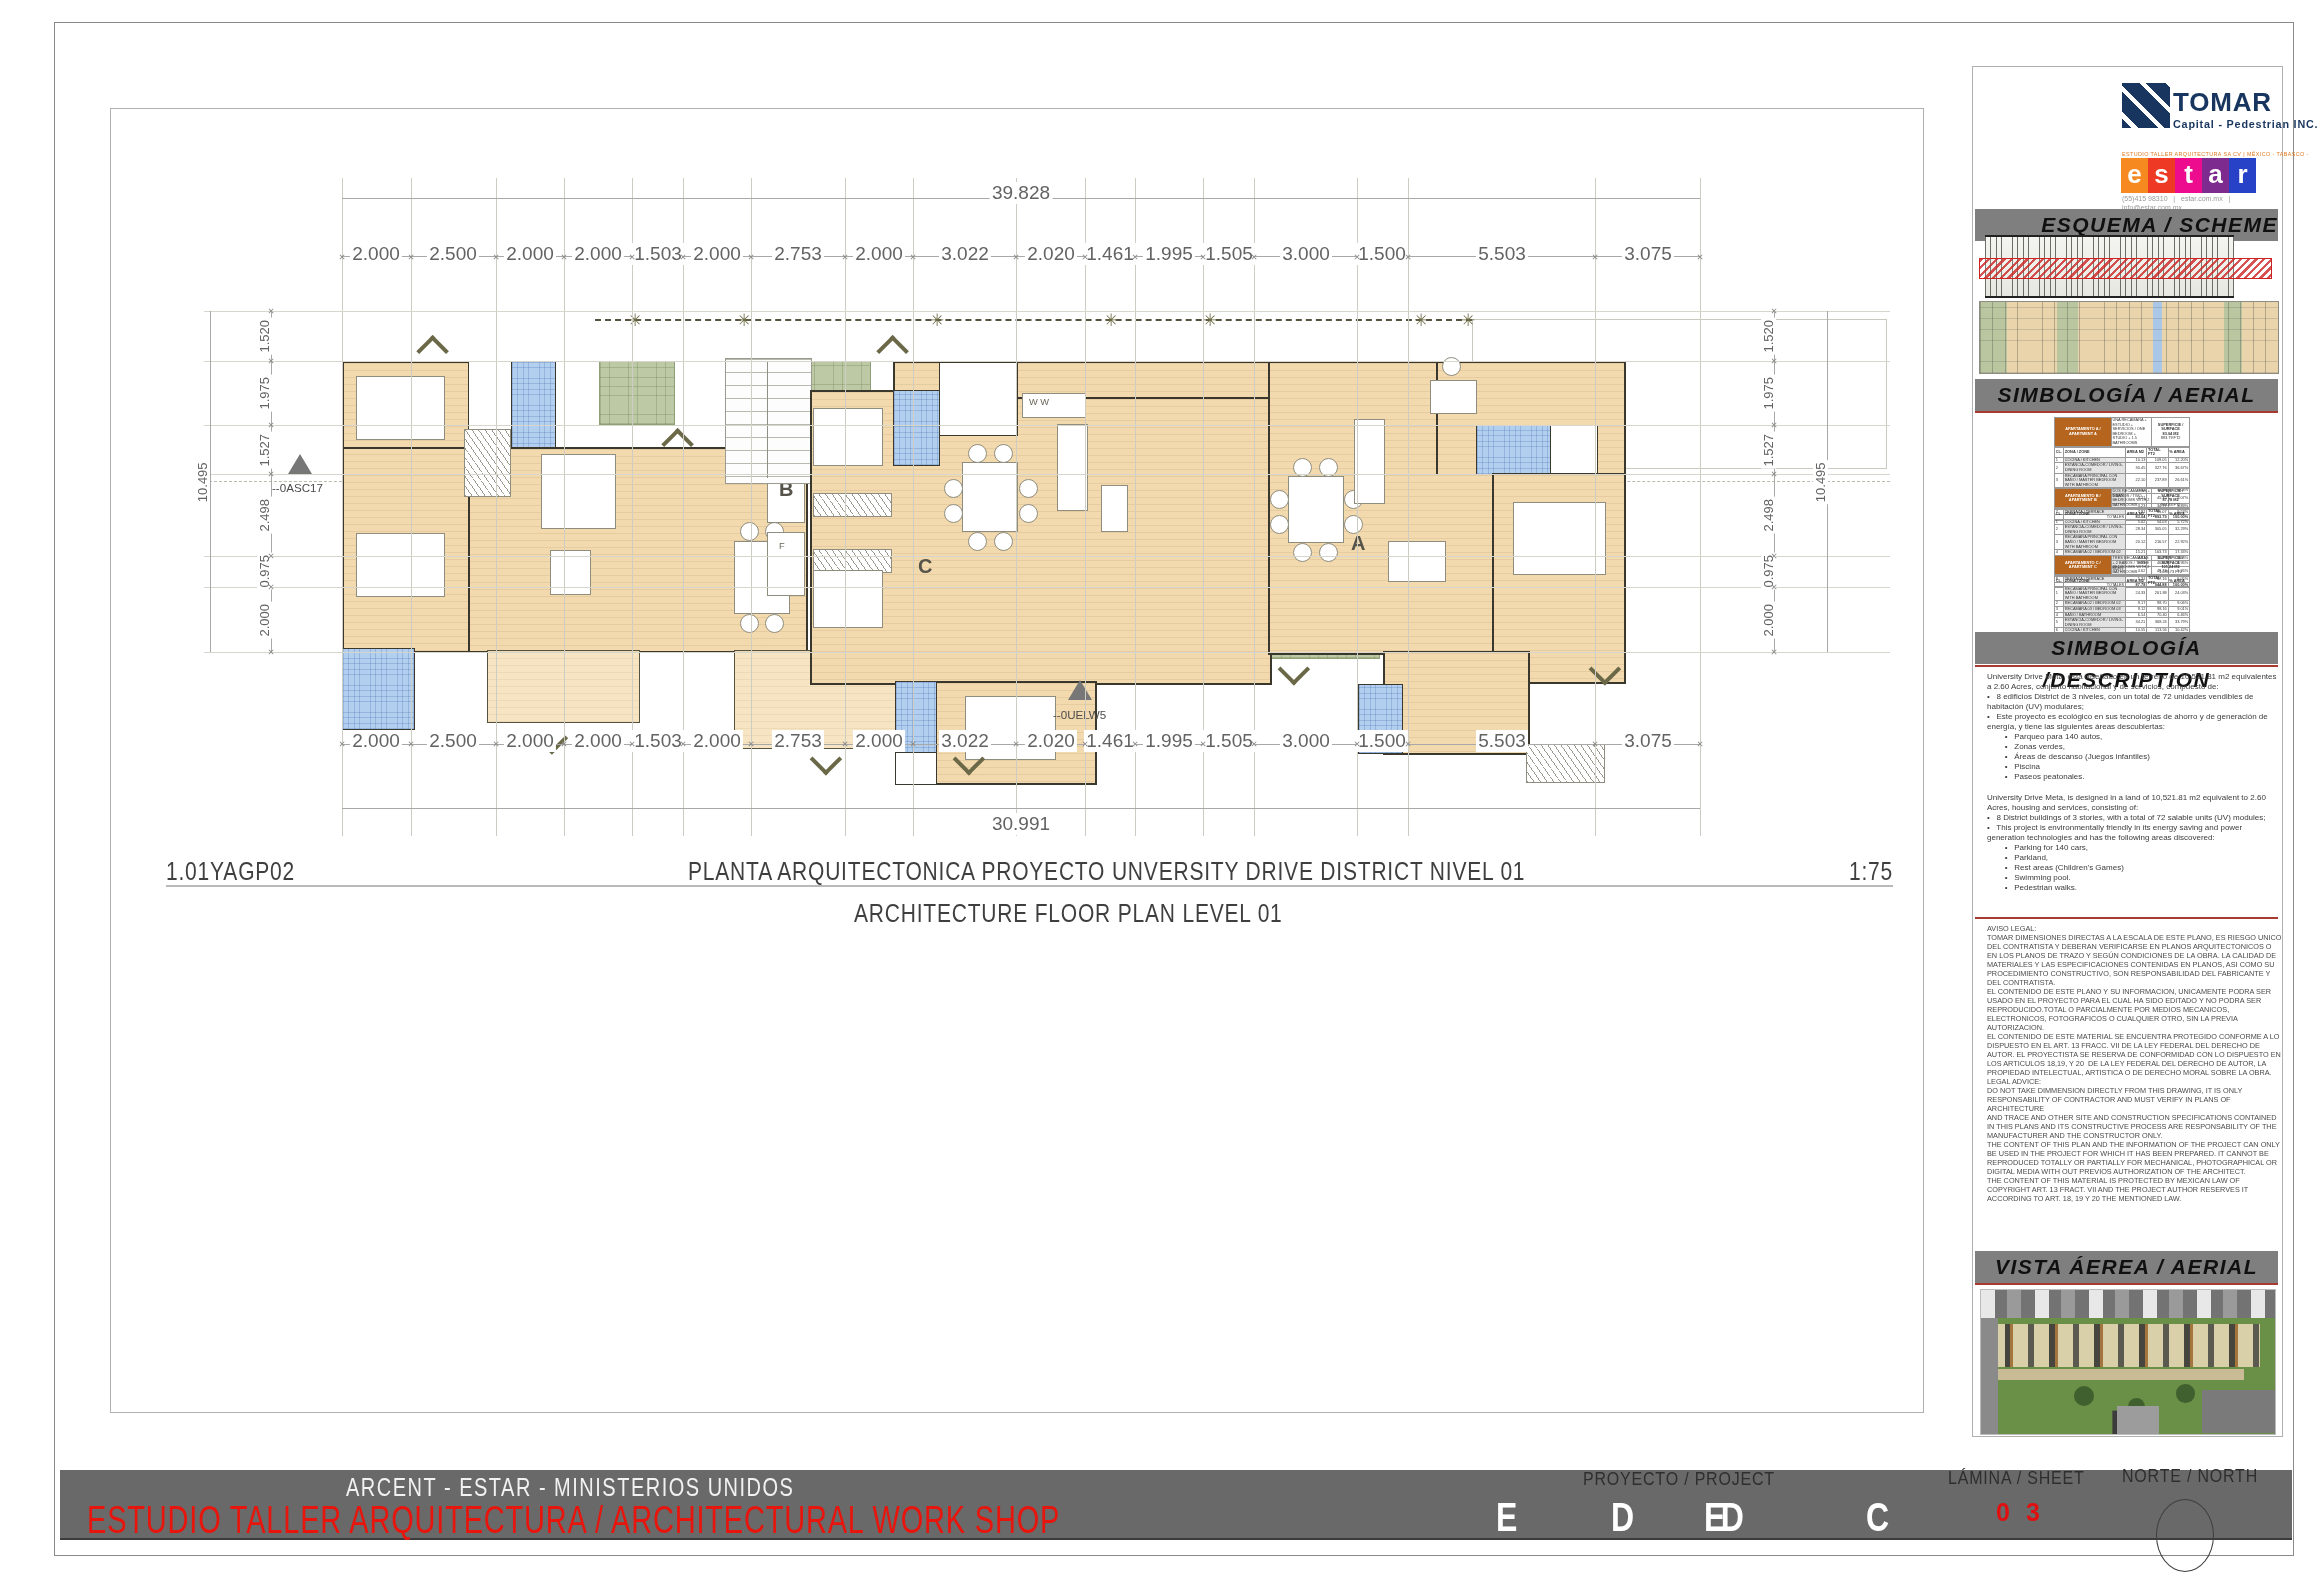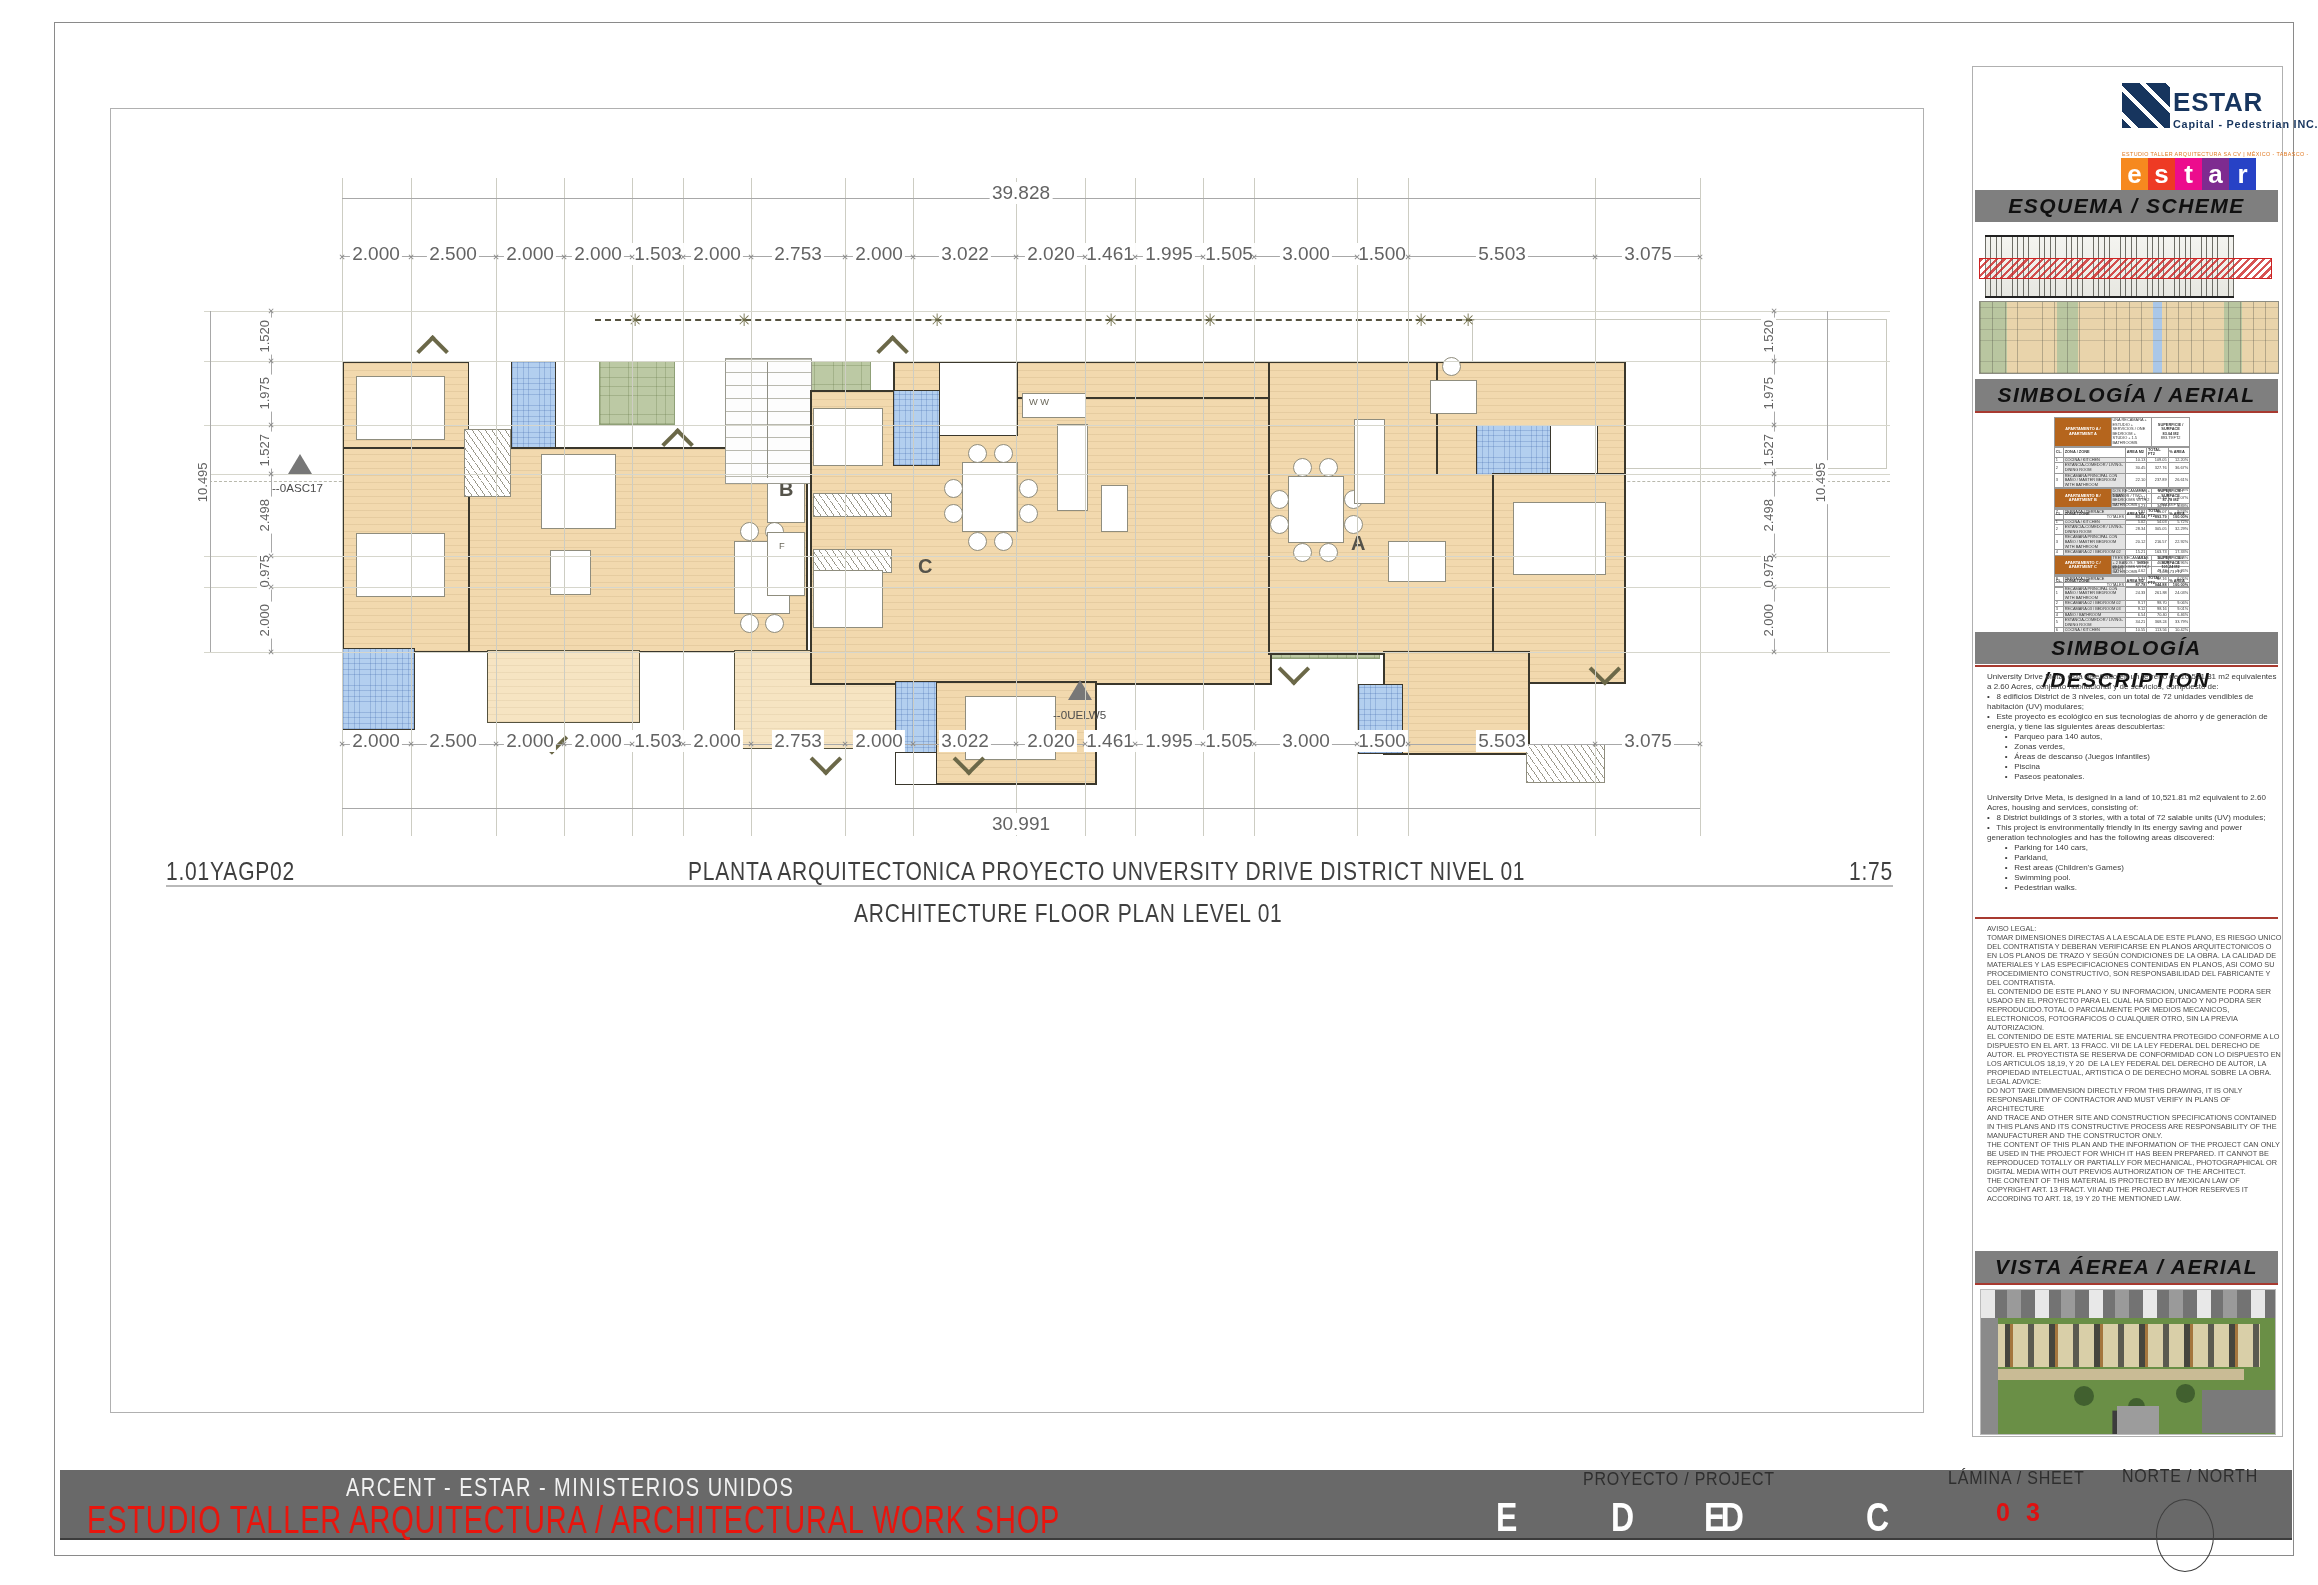--- a/index.html
+++ b/index.html
@@ -327,30 +327,30 @@
     </div>
 
   <div class="tcode" style="left:166px;top:856px;">1.01YAGP02</div>
   <div class="ttitle" style="left:688px;top:856px;">PLANTA ARQUITECTONICA PROYECTO UNVERSITY DRIVE DISTRICT NIVEL 01</div>
   <div class="tscale" style="left:1849px;top:856px;">1:75</div>
   <div class="tline" style="left:166px;top:885px;width:1727px;"></div>
   <div class="ttitle" style="left:854px;top:898px;">ARCHITECTURE FLOOR PLAN LEVEL 01</div>
 
   <div class="arc-logo" style="left:2122px;top:83px;width:48px;height:45px;position:absolute;"></div>
   <div class="abs" style="left:2173px;top:87px;color:#17355e;font-weight:bold;font-size:26px;letter-spacing:0.8px;">
-    <span>ESTAR</span>
+    <span>TOMAR</span>
     <div style="font-size:10.8px;margin-top:0;">Capital - Pedestrian INC.</div>
   </div>
 
   <div class="abs" style="left:2122px;top:151px;font-size:5.4px;color:#e07820;letter-spacing:0.4px;">ESTUDIO TALLER ARQUITECTURA SA CV | MÉXICO - TABASCO - FLORIDA</div>
   <div class="abs" style="left:2121px;top:158px;white-space:nowrap;font-family:'Liberation Sans',sans-serif;"><span class="tile" style="background: rgb(246, 137, 31);">e</span><span class="tile" style="background: rgb(238, 58, 36);">s</span><span class="tile" style="background: rgb(236, 12, 141);">t</span><span class="tile" style="background: rgb(126, 43, 144);">a</span><span class="tile" style="background: rgb(39, 66, 198);">r</span></div>
   <div class="abs" style="left:2122px;top:195px;font-size:7px;color:#9a9a9a;white-space:pre-wrap;line-height:8.5px;">(55)415 98310   |   estar.com.mx   |
 info@estar.com.mx</div>
 
-  <div class="hdr" style="top:190px;">ESQUEMA / SCHEME</div>
+  <div class="hdr" style="top:209px;text-align:right;">ESQUEMA / SCHEME</div>
   <div class="abs" style="left:1985px;top:235px;width:249px;height:59px;border-top:2.3px solid #222;border-bottom:2.3px solid #222;background:
     repeating-linear-gradient(90deg,#6d6d66 0 0.8px,transparent 0.8px 5.4px),
     linear-gradient(#f4f4f0,#e7e7e1);"></div>
   <div class="abs" style="left:1979px;top:258px;width:291px;height:18.5px;border:0.8px solid #cc2222;background:repeating-linear-gradient(135deg,rgba(205,40,40,.8) 0 2.3px,rgba(255,255,255,.1) 2.3px 5.4px);"></div>
   <div class="abs" style="left:1979px;top:301px;width:298px;height:71px;border:0.8px solid #8c8c82;background:
     repeating-linear-gradient(90deg,rgba(80,80,70,.35) 0 0.8px,transparent 0.8px 12.4px),
     repeating-linear-gradient(0deg,rgba(80,80,70,.2) 0 0.8px,transparent 0.8px 10.8px),
     linear-gradient(90deg,#b9c6a0 0 9%,#e9d4ab 9% 26%,#b9c6a0 26% 33%,#e9d4ab 33% 58%,#aac7e8 58% 61%,#e9d4ab 61% 82%,#b9c6a0 82% 88%,#e9d4ab 88% 100%);"></div>
 
   <div class="hdr" style="top:379px;">SIMBOLOGÍA / AERIAL</div>

